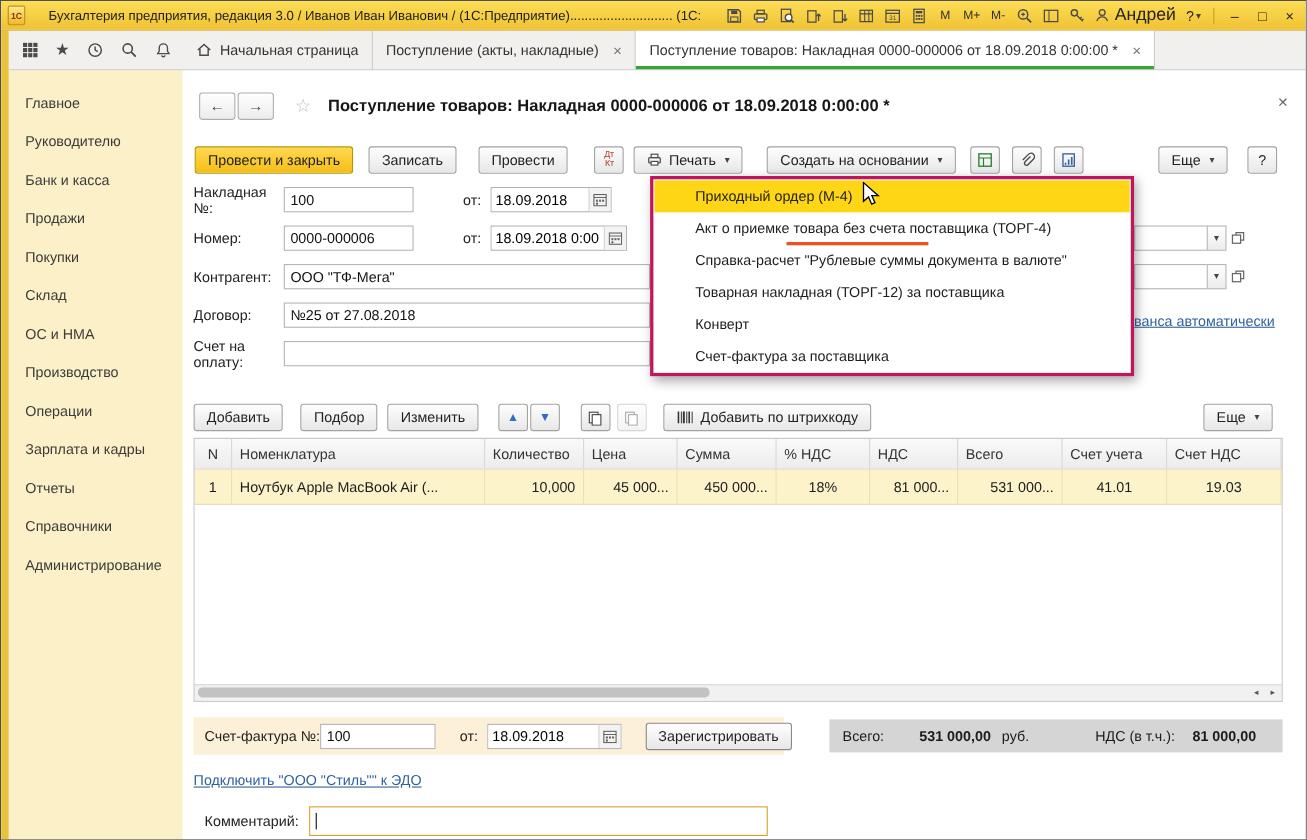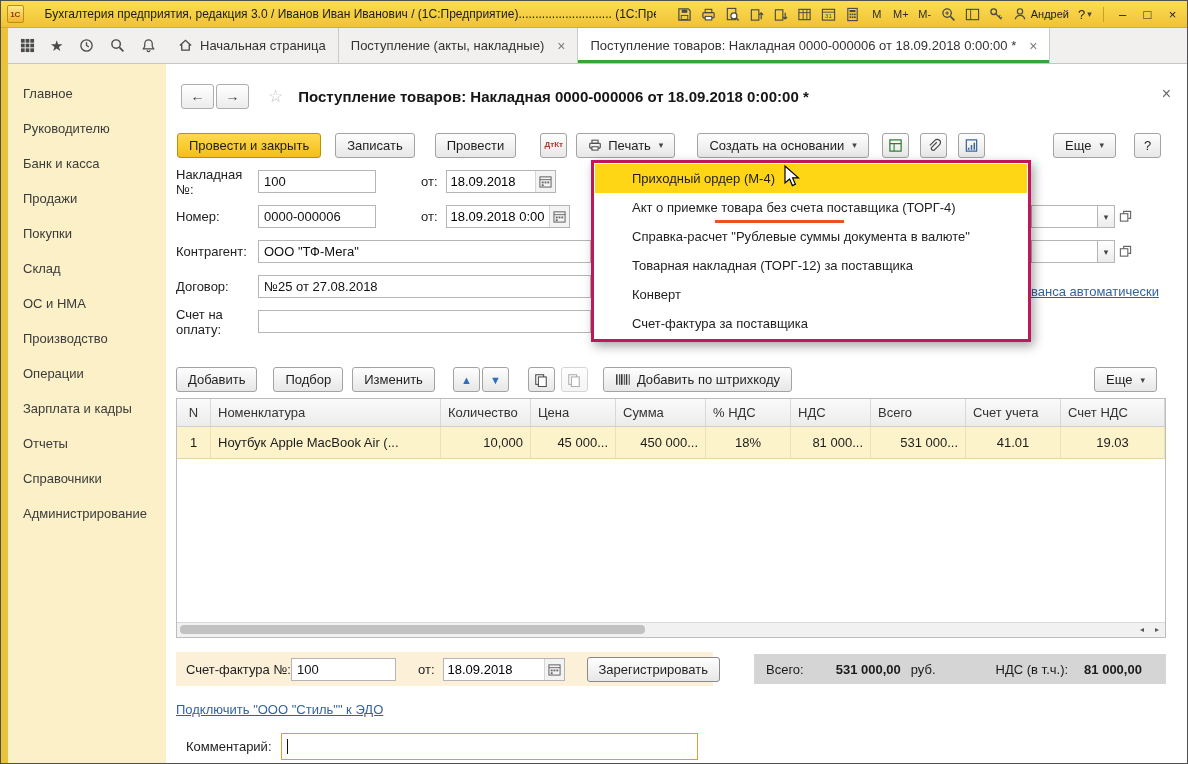--- a/index.html
+++ b/index.html
@@ -6,21 +6,21 @@
   body{width:1188px;height:764px;font-family:"Liberation Sans","DejaVu Sans",sans-serif;font-size:13px;color:#222;background:#9a9a9a;overflow:hidden}
   .window{position:relative;width:1188px;height:764px;background:#fff;border:1px solid #505050;box-sizing:border-box;display:flex;flex-direction:column;overflow:hidden}
 
   
   .titlebar{height:26px;flex:none;background:linear-gradient(#fcdd55,#f0c234);border-bottom:1px solid #d9ab25;display:flex;align-items:center;padding:0 6px;gap:21px}
   .app-icon{width:16px;height:16px;border:1px solid #b98e1d;border-radius:2px;background:linear-gradient(#ffe98f,#f2b62c);font-size:8px;font-weight:bold;color:#8c3b00;display:flex;align-items:center;justify-content:center}
   .tb-title{font-size:12px;color:#1d1d1d;white-space:nowrap;overflow:hidden;max-width:655px}
   .tb-right{margin-left:auto;display:flex;align-items:center;gap:8px}
   .tbtn{display:inline-flex;align-items:center;justify-content:center;min-width:16px;height:18px;cursor:default}
   .tb-m{font-size:11px;color:#2e2e2e}
-  .tb-user{display:inline-flex;align-items:center;gap:4px;font-size:11px;color:#222}
+  .tb-user{display:inline-flex;align-items:center;gap:4px;font-size:16px;color:#222}
   .tb-sep{width:1px;height:15px;background:#c9a21f;margin:0 2px}
   .tb-win{font-size:13px;color:#222;width:17px;text-align:center}
   .ti{display:block}
   .caret{font-size:9px;color:#444;margin-left:2px}
 
   
   .below{flex:1;display:flex;min-height:0}
   .goldstrip{width:7px;background:#e9c33c}
   .rest{flex:1;display:flex;flex-direction:column;min-width:0}
 
@@ -45,21 +45,21 @@
   .navbtn+.navbtn{margin-left:2px}
   .doc-star{margin:0 15px 0 19px;color:#c2c2c2;font-size:17px;line-height:1}
   .doc-title{font-size:15px;font-weight:bold;color:#161616;white-space:nowrap;overflow:hidden}
   .doc-close{position:absolute;top:22px;right:16px;color:#666;font-size:16px;line-height:1}
 
   
   .doc-toolbar{position:absolute;top:68px;left:11px;right:26px;height:26px;display:flex;align-items:center}
   .btn{height:25px;display:inline-flex;align-items:center;gap:6px;padding:0 11px;border:1px solid #a3a3a3;border-radius:3px;background:linear-gradient(#fefefe,#e7e7e7);font-size:13px;color:#1f1f1f;box-sizing:border-box;white-space:nowrap;cursor:default}
   .btn-primary{background:linear-gradient(#ffd951,#f4be17);border-color:#b99400;font-weight:normal}
   .iconbtn{width:27px;padding:0;justify-content:center}
-  .dtkt{display:flex;flex-direction:row;line-height:8px;font-size:8px;font-weight:bold;color:#b03a2a;padding:2px 3px}
+  .dtkt{display:flex;flex-direction:column;line-height:8px;font-size:8px;font-weight:normal;color:#b03a2a;padding:2px 3px}
   .dtkt span:last-child{align-self:flex-end}
   .click-line{position:absolute;left:549px;top:156px;width:129px;height:3px;background:#ea5320;z-index:60}
 
   
   .form{position:absolute;top:106px;left:10px;right:10px;height:170px}
   .frow{position:absolute;left:0;height:23px;display:flex;align-items:center}
   .flabel{width:82px;font-size:13px;color:#222;flex:none}
   .from-label{margin-left:45px;margin-right:8px}
   input.tinput{height:23px;border:1px solid #b5b5b5;font-size:13px;padding:0 5px;box-sizing:border-box;font-family:inherit;color:#111;background:#fff}
   .datewrap{display:inline-flex;align-items:center;border:1px solid #b5b5b5;height:23px;box-sizing:border-box;background:#fff}

